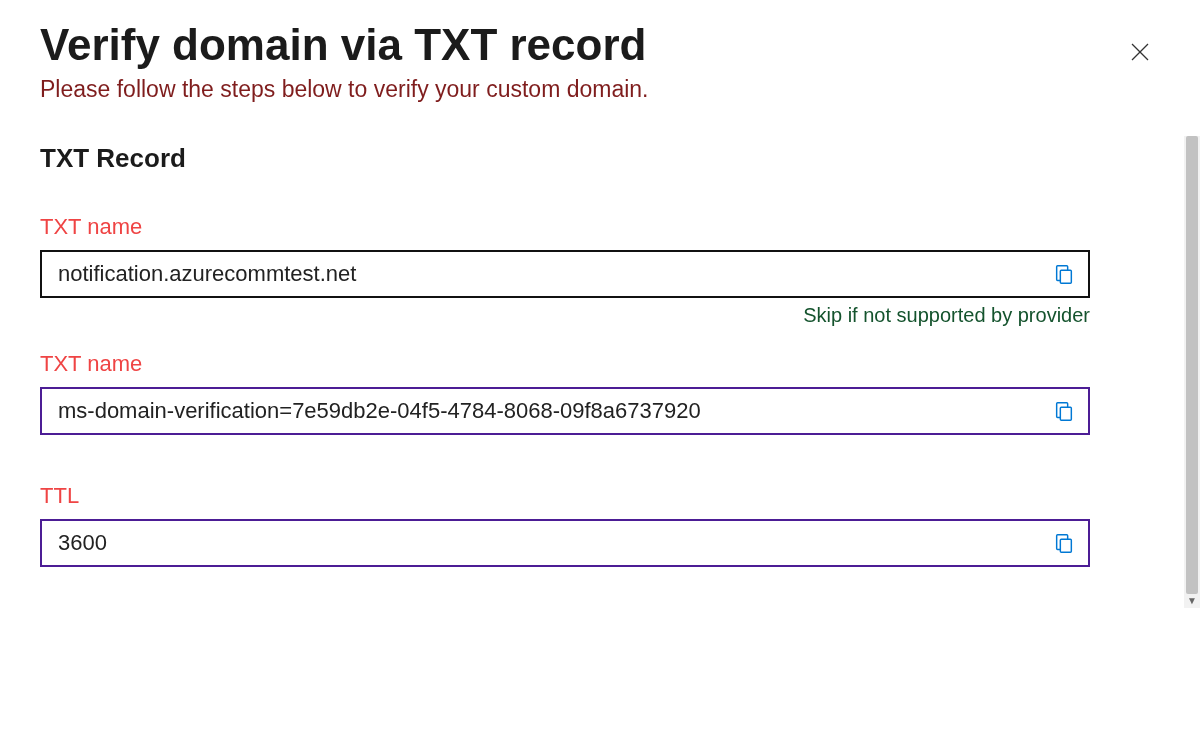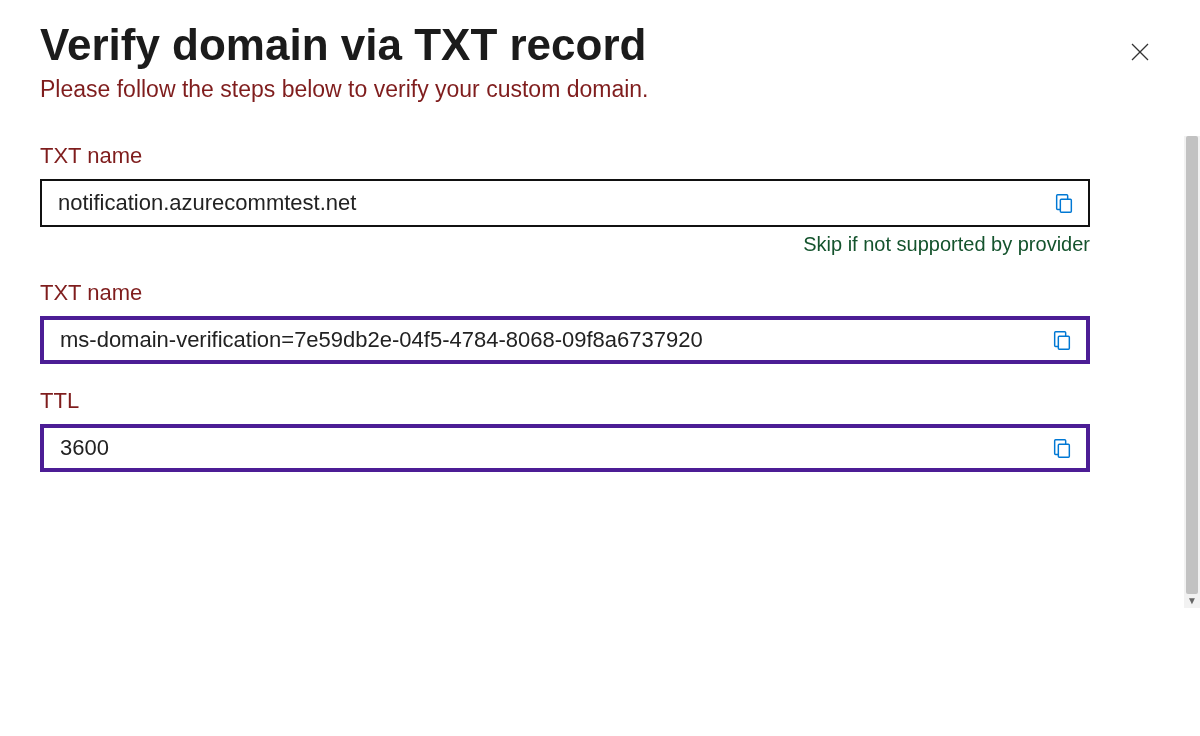--- a/index.html
+++ b/index.html
@@ -54,28 +54,28 @@
       font-weight: 700;
       color: #1b1b1b;
       margin-bottom: 40px;
     }
     .field-group {
       margin-bottom: 24px;
       max-width: 1050px;
     }
     .field-label {
       font-size: 22px;
-      color: #7f1d1d;
+      color: #ef4444;
       font-weight: 400;
       margin-bottom: 10px;
     }
     .field-row {
       display: flex;
       align-items: stretch;
-      border: 4px solid #4c1d95;
+      border: 2px solid #4c1d95;
       height: 48px;
     }
     .field-row.primary {
       border: 2px solid #111;
       justify-content: center;
     }
     .field-input {
       flex: 1;
       border: none;
       outline: none;
@@ -146,20 +146,21 @@
   <div class="close-btn">
     <svg viewBox="0 0 24 24">
       <line x1="4" y1="4" x2="20" y2="20"></line>
       <line x1="20" y1="4" x2="4" y2="20"></line>
     </svg>
   </div>
 
   <h1 class="page-title">Verify domain via TXT record</h1>
   <p class="page-subtitle">Please follow the steps below to verify your custom domain.</p>
 
+  <h2 class="section-title">TXT Record</h2>
 
   <div class="field-group">
     <div class="field-label">TXT name</div>
     <div class="field-row primary">
       <input class="field-input" type="text" readonly="" value="notification.azurecommtest.net" style="">
       <button class="copy-btn">
         <svg viewBox="0 0 24 24">
           <rect x="8" y="8" width="12" height="14" rx="1"></rect>
           <path d="M16 8 V4 a1 1 0 0 0 -1 -1 H5 a1 1 0 0 0 -1 1 v14 a1 1 0 0 0 1 1 h3"></path>
         </svg>
@@ -174,21 +175,21 @@
       <input class="field-input" type="text" readonly="" value="ms-domain-verification=7e59db2e-04f5-4784-8068-09f8a6737920" style="">
       <button class="copy-btn">
         <svg viewBox="0 0 24 24">
           <rect x="8" y="8" width="12" height="14" rx="1"></rect>
           <path d="M16 8 V4 a1 1 0 0 0 -1 -1 H5 a1 1 0 0 0 -1 1 v14 a1 1 0 0 0 1 1 h3"></path>
         </svg>
       </button>
     </div>
   </div>
 
-  <div class="field-group" style="margin-top:24px;">
+  <div class="field-group" style="margin-top:48px;">
     <div class="field-label">TTL</div>
     <div class="field-row">
       <input class="field-input" type="text" readonly="" value="3600" style="">
       <button class="copy-btn">
         <svg viewBox="0 0 24 24">
           <rect x="8" y="8" width="12" height="14" rx="1"></rect>
           <path d="M16 8 V4 a1 1 0 0 0 -1 -1 H5 a1 1 0 0 0 -1 1 v14 a1 1 0 0 0 1 1 h3"></path>
         </svg>
       </button>
     </div>

